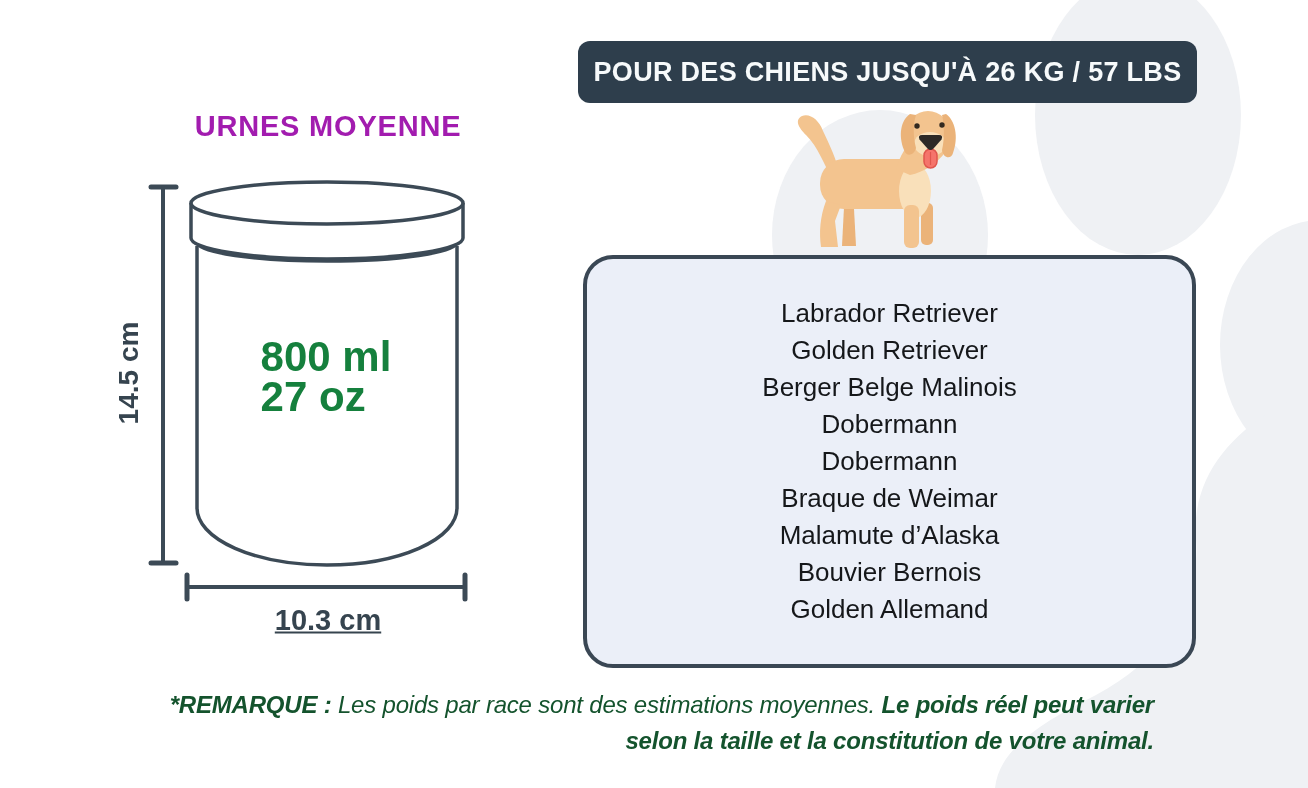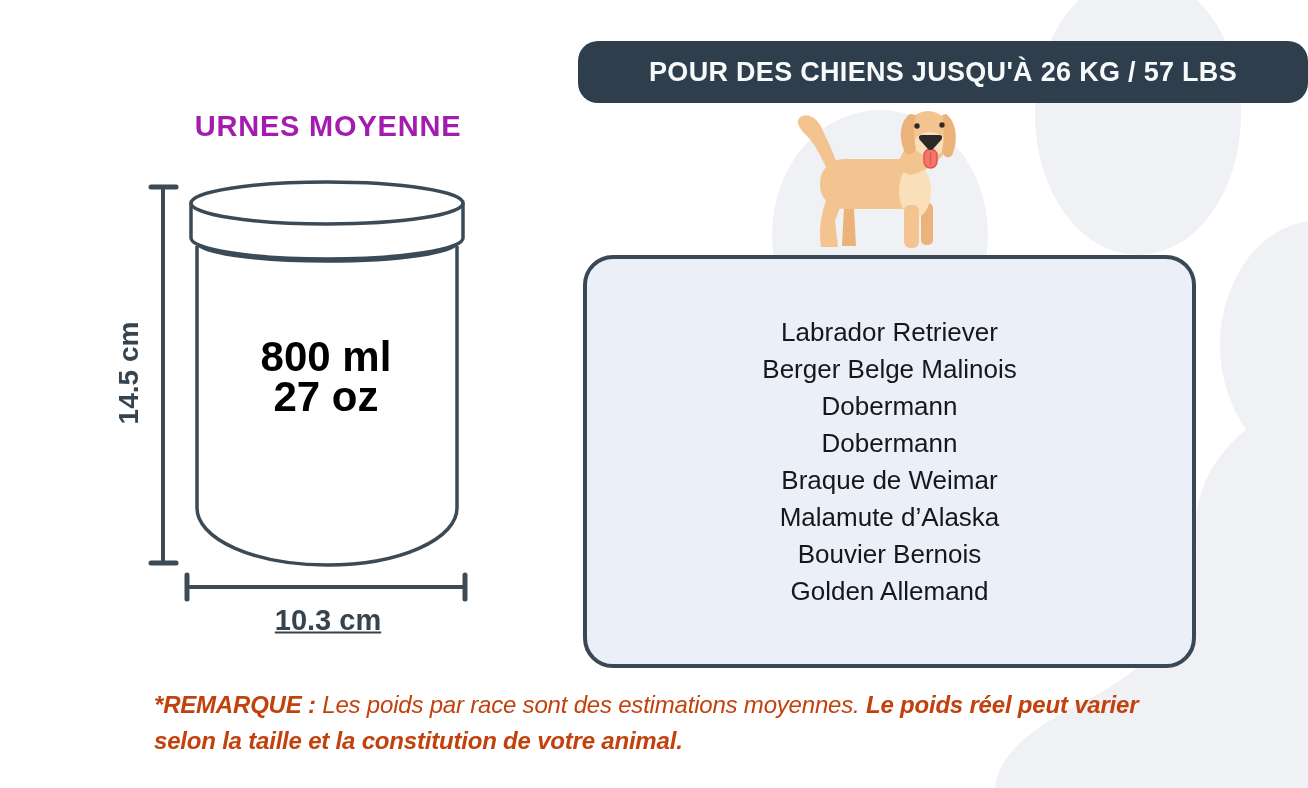--- a/index.html
+++ b/index.html
@@ -15,54 +15,54 @@
   
   .urn-svg { position:absolute; left:100px; top:170px; z-index:1; }
 
   .title {
     position:absolute; left:328px; top:126px; transform:translate(-50%,-50%);
     font-size:29px; font-weight:700; letter-spacing:0.8px; color:#a21caf;
     white-space:nowrap; z-index:2;
   }
   .volume {
     position:absolute; left:326px; top:377px; transform:translate(-50%,-50%);
-    text-align:center; color:#000000; font-size:42px; font-weight:700;
+    color:#15803d; font-size:42px; font-weight:700;
     line-height:40px; white-space:nowrap; z-index:2;
   }
   .dim-height-label {
     position:absolute; left:129px; top:373px;
     transform:translate(-50%,-50%) rotate(-90deg);
     font-size:28px; font-weight:600; color:#36444F; white-space:nowrap; z-index:2;
   }
   .dim-width-label {
     position:absolute; left:328px; top:620px; transform:translate(-50%,-50%);
     font-size:29px; font-weight:600; color:#36444F; white-space:nowrap; z-index:2;text-decoration:underline;
   }
 
   .badge {
-    position:absolute; left:578px; top:41px; width:730px; height:62px;
-    box-sizing:border-box; background:#2E3E4C; border-radius:20px;
+    position:absolute; left:578px; top:41px; width:619px; height:62px;
+    box-sizing:border-box; background:#2E3E4C; border-radius:12px;
     display:flex; align-items:center; justify-content:center;
     color:#F7FAFB; font-size:27px; font-weight:700; letter-spacing:0.3px;
     white-space:nowrap; z-index:5;
   }
 
   .dog-svg { position:absolute; left:794px; top:107px; z-index:4; }
 
   .breed-box {
     position:absolute; left:583px; top:255px; width:613px; height:413px;
     box-sizing:border-box; background:#EBEFF8; border:4px solid #3A4754;
     border-radius:30px; display:flex; flex-direction:column;
     justify-content:center; align-items:center; z-index:3;
   }
   .breed { font-size:26px; line-height:37px; color:#15171A; text-align:center; }
 
   .note {
-    position:absolute; left:154px; top:687px; width:1000px; text-align:left;
-    font-style:italic; font-size:24px; line-height:36px; color:#c2410c;
+    position:absolute; left:154px; top:687px; width:1000px; text-align:right;
+    font-style:italic; font-size:24px; line-height:36px; color:#14532d;
     letter-spacing:-0.2px; z-index:2;
   }
   .note .b { font-weight:700; }
 </style>
 </head>
 <body>
 
 <div class="canvas">
 
   <svg class="paw-svg" width="1308" height="788" viewBox="0 0 1308 788">
@@ -143,20 +143,21 @@
     <div>27 oz</div>
   </div>
 
   <div class="dim-height-label">14.5 cm</div>
   <div class="dim-width-label">10.3 cm</div>
 
   <div class="badge">POUR DES CHIENS JUSQU'À 26 KG / 57 LBS</div>
 
   <div class="breed-box">
     <div class="breed">Labrador Retriever</div>
+    <div class="breed">Golden Retriever</div>
     <div class="breed">Berger Belge Malinois</div>
     <div class="breed">Dobermann</div>
     <div class="breed">Dobermann</div>
     <div class="breed">Braque de Weimar</div>
     <div class="breed">Malamute d’Alaska</div>
     <div class="breed">Bouvier Bernois</div>
     <div class="breed">Golden Allemand</div>
   </div>
 
   <div class="note"><span class="b">*REMARQUE :</span><span> Les poids par race sont des estimations moyennes. </span><span class="b">Le poids réel peut varier selon la taille et la constitution de votre animal.</span></div>

